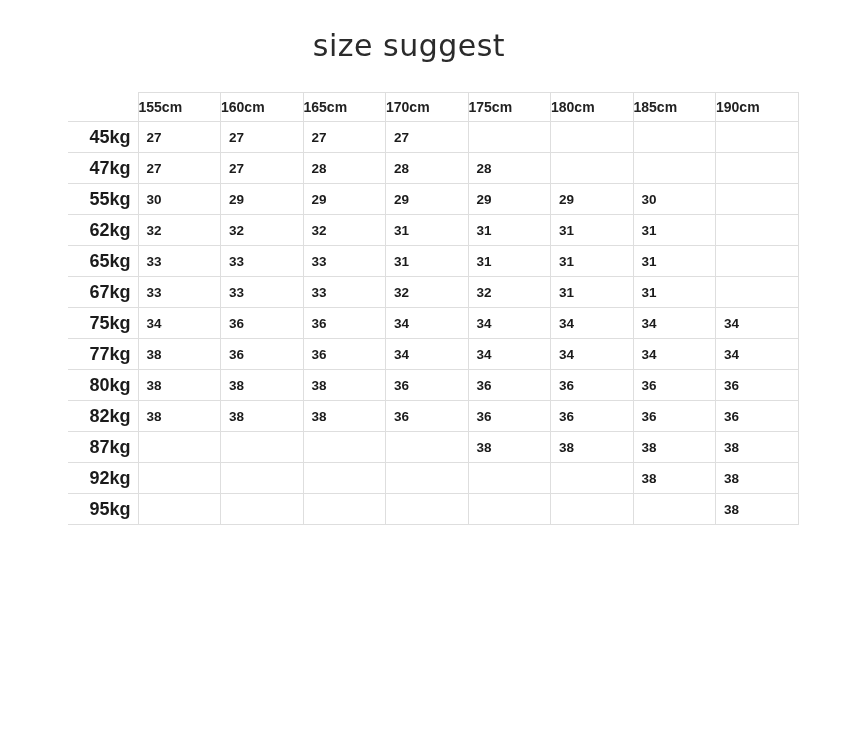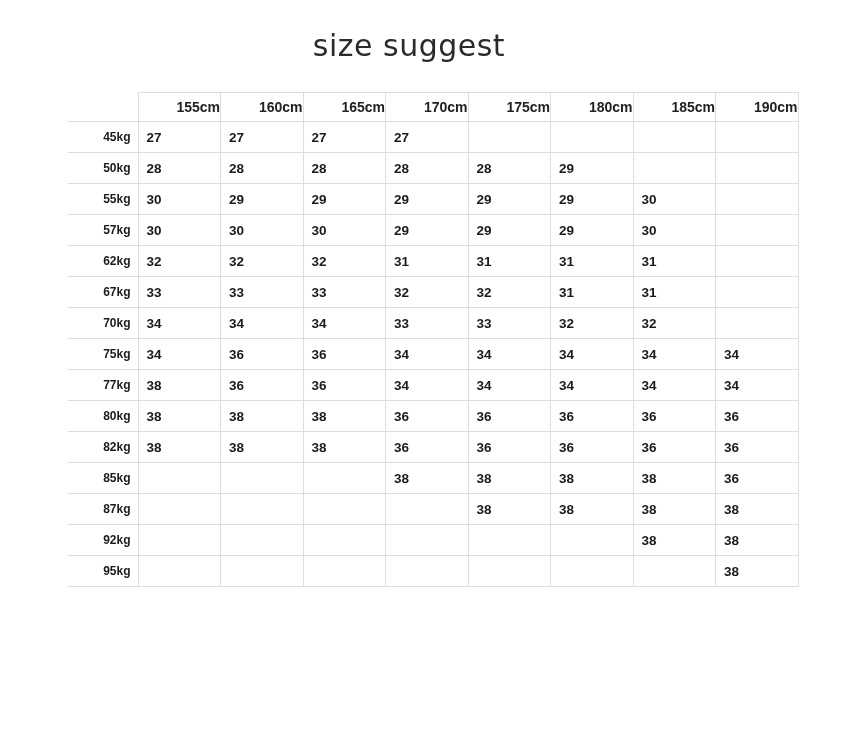--- a/index.html
+++ b/index.html
@@ -47,35 +47,35 @@
   table.size-table th, table.size-table td {
     border: 1px solid #dedede;
     height: 30px;
     padding: 0;
     font-size: 13.5px;
     font-weight: 700;
     color: #1b1b1b;
     vertical-align: middle;
   }
   table.size-table thead th {
-    text-align: right;
+    text-align: left;
     font-size: 14px;
     font-weight: 700;
     color: #222;
     height: 28px;
   }
   table.size-table thead th.corner {
     border-left: none;
     border-top: none;
     border-right: 1px solid #dedede;
   }
   table.size-table tbody th.rowlabel {
     text-align: right;
     padding-right: 7px;
-    font-size: 12px;
+    font-size: 18px;
     font-weight: 700;
     border-left: none;
     color: #1b1b1b;
   }
   table.size-table tbody td {
     text-align: left;
     padding-left: 8px;
   }
   table.size-table tbody td.empty {
     color: transparent;
@@ -120,86 +120,75 @@
             <td>27</td>
             <td>27</td>
             <td>27</td>
             <td>27</td>
             <td class="empty"></td>
             <td class="empty"></td>
             <td class="empty"></td>
             <td class="empty"></td>
           </tr>
           <tr>
-            <th class="rowlabel">50kg</th>
+            <th class="rowlabel">47kg</th>
+            <td>27</td>
+            <td>27</td>
             <td>28</td>
             <td>28</td>
             <td>28</td>
-            <td>28</td>
-            <td>28</td>
-            <td>29</td>
+            <td class="empty"></td>
             <td class="empty"></td>
             <td class="empty"></td>
           </tr>
           <tr>
             <th class="rowlabel">55kg</th>
             <td>30</td>
             <td>29</td>
             <td>29</td>
             <td>29</td>
             <td>29</td>
             <td>29</td>
             <td>30</td>
             <td class="empty"></td>
           </tr>
           <tr>
-            <th class="rowlabel">57kg</th>
-            <td>30</td>
-            <td>30</td>
-            <td>30</td>
-            <td>29</td>
-            <td>29</td>
-            <td>29</td>
-            <td>30</td>
-            <td class="empty"></td>
-          </tr>
-          <tr>
             <th class="rowlabel">62kg</th>
             <td>32</td>
             <td>32</td>
             <td>32</td>
             <td>31</td>
             <td>31</td>
             <td>31</td>
             <td>31</td>
             <td class="empty"></td>
           </tr>
           <tr>
+            <th class="rowlabel">65kg</th>
+            <td>33</td>
+            <td>33</td>
+            <td>33</td>
+            <td>31</td>
+            <td>31</td>
+            <td>31</td>
+            <td>31</td>
+            <td class="empty"></td>
+          </tr>
+          <tr>
             <th class="rowlabel">67kg</th>
             <td>33</td>
             <td>33</td>
             <td>33</td>
             <td>32</td>
             <td>32</td>
             <td>31</td>
             <td>31</td>
             <td class="empty"></td>
           </tr>
           <tr>
-            <th class="rowlabel">70kg</th>
-            <td>34</td>
-            <td>34</td>
-            <td>34</td>
-            <td>33</td>
-            <td>33</td>
-            <td>32</td>
-            <td>32</td>
-            <td class="empty"></td>
-          </tr>
-          <tr>
             <th class="rowlabel">75kg</th>
             <td>34</td>
             <td>36</td>
             <td>36</td>
             <td>34</td>
             <td>34</td>
             <td>34</td>
             <td>34</td>
             <td>34</td>
           </tr>
@@ -227,31 +216,20 @@
           </tr>
           <tr>
             <th class="rowlabel">82kg</th>
             <td>38</td>
             <td>38</td>
             <td>38</td>
             <td>36</td>
             <td>36</td>
             <td>36</td>
             <td>36</td>
-            <td>36</td>
-          </tr>
-          <tr>
-            <th class="rowlabel">85kg</th>
-            <td class="empty"></td>
-            <td class="empty"></td>
-            <td class="empty"></td>
-            <td>38</td>
-            <td>38</td>
-            <td>38</td>
-            <td>38</td>
             <td>36</td>
           </tr>
           <tr>
             <th class="rowlabel">87kg</th>
             <td class="empty"></td>
             <td class="empty"></td>
             <td class="empty"></td>
             <td class="empty"></td>
             <td>38</td>
             <td>38</td>

